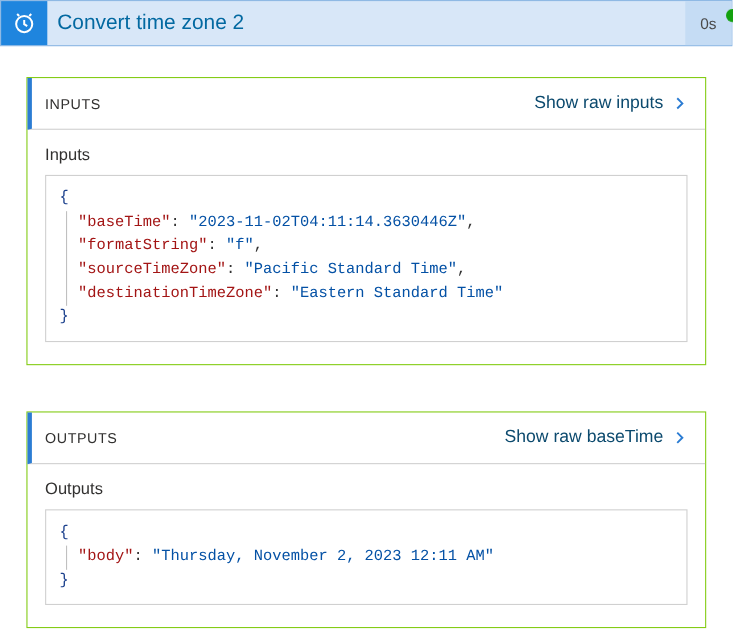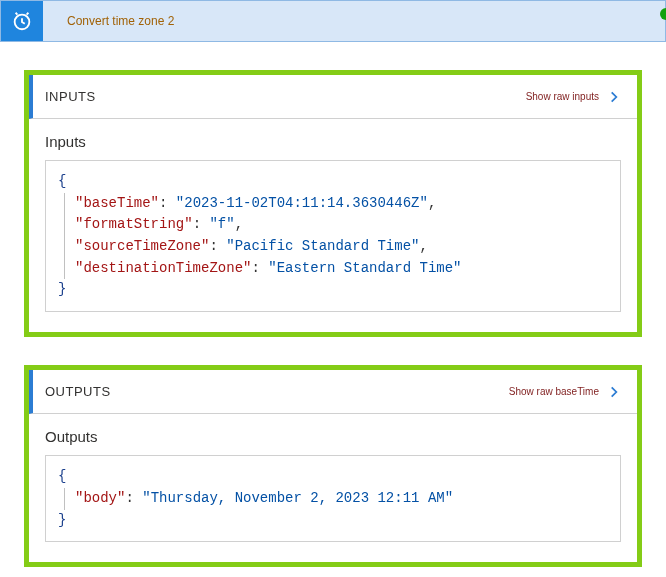--- a/index.html
+++ b/index.html
@@ -23,59 +23,59 @@
       display: flex;
       align-items: center;
       justify-content: center;
       color: #fff;
     }
     .action-icon-box svg { width: 22px; height: 22px; }
     .action-title {
       flex: 1;
       display: flex;
       align-items: center;
-      padding: 0 24px;
-      font-size: 12px;
-      color: #a16207;
+      padding: 0 9px;
+      font-size: 19px;
+      color: #0369a1;
     }
     .action-duration {
       width: 42px;
       display: flex;
       align-items: center;
       justify-content: center;
       background: #c5dcf4;
       color: #4a4a4a;
       font-size: 14px;
     }
     .panels {
       padding: 28px 24px 24px 24px;
     }
     .panel {
-      border: 5px solid #84cc16;
-      margin-bottom: 28px;
+      border: 1px solid #84cc16;
+      margin-bottom: 42px;
     }
     .panel-header {
       display: flex;
       align-items: center;
       justify-content: space-between;
       padding: 14px 16px 14px 12px;
       border-bottom: 1px solid #d0d0d0;
       border-left: 4px solid #2b7cd3;
     }
     .panel-header-title {
       font-size: 13px;
       letter-spacing: 0.5px;
       color: #323130;
     }
     .show-raw {
       display: flex;
       align-items: center;
       gap: 8px;
-      color: #7f1d1d;
-      font-size: 10px;
+      color: #0c4a6e;
+      font-size: 16px;
       cursor: pointer;
     }
     .show-raw svg { width: 14px; height: 14px; stroke: #2b7cd3; }
     .panel-body {
       padding: 14px 16px 20px 16px;
     }
     .panel-body-label {
       font-size: 15px;
       margin-bottom: 10px;
       color: #323130;
@@ -113,20 +113,21 @@
 
 <div class="action-header">
   <div class="action-icon-box">
     <svg viewBox="0 0 24 24" fill="none" stroke="white" stroke-width="2">
       <circle cx="12" cy="13" r="8"></circle>
       <path d="M12 9v4l3 2"></path>
       <path d="M5 3l2 2M19 3l-2 2"></path>
     </svg>
   </div>
   <div class="action-title">Convert time zone 2</div>
+  <div class="action-duration">0s</div>
 </div>
 
 <div class="panels">
 
   <div class="panel">
     <div class="panel-header">
       <span class="panel-header-title">INPUTS</span>
       <span class="show-raw">
         <span>Show raw inputs</span>
         <svg viewBox="0 0 24 24" fill="none" stroke-width="3">

